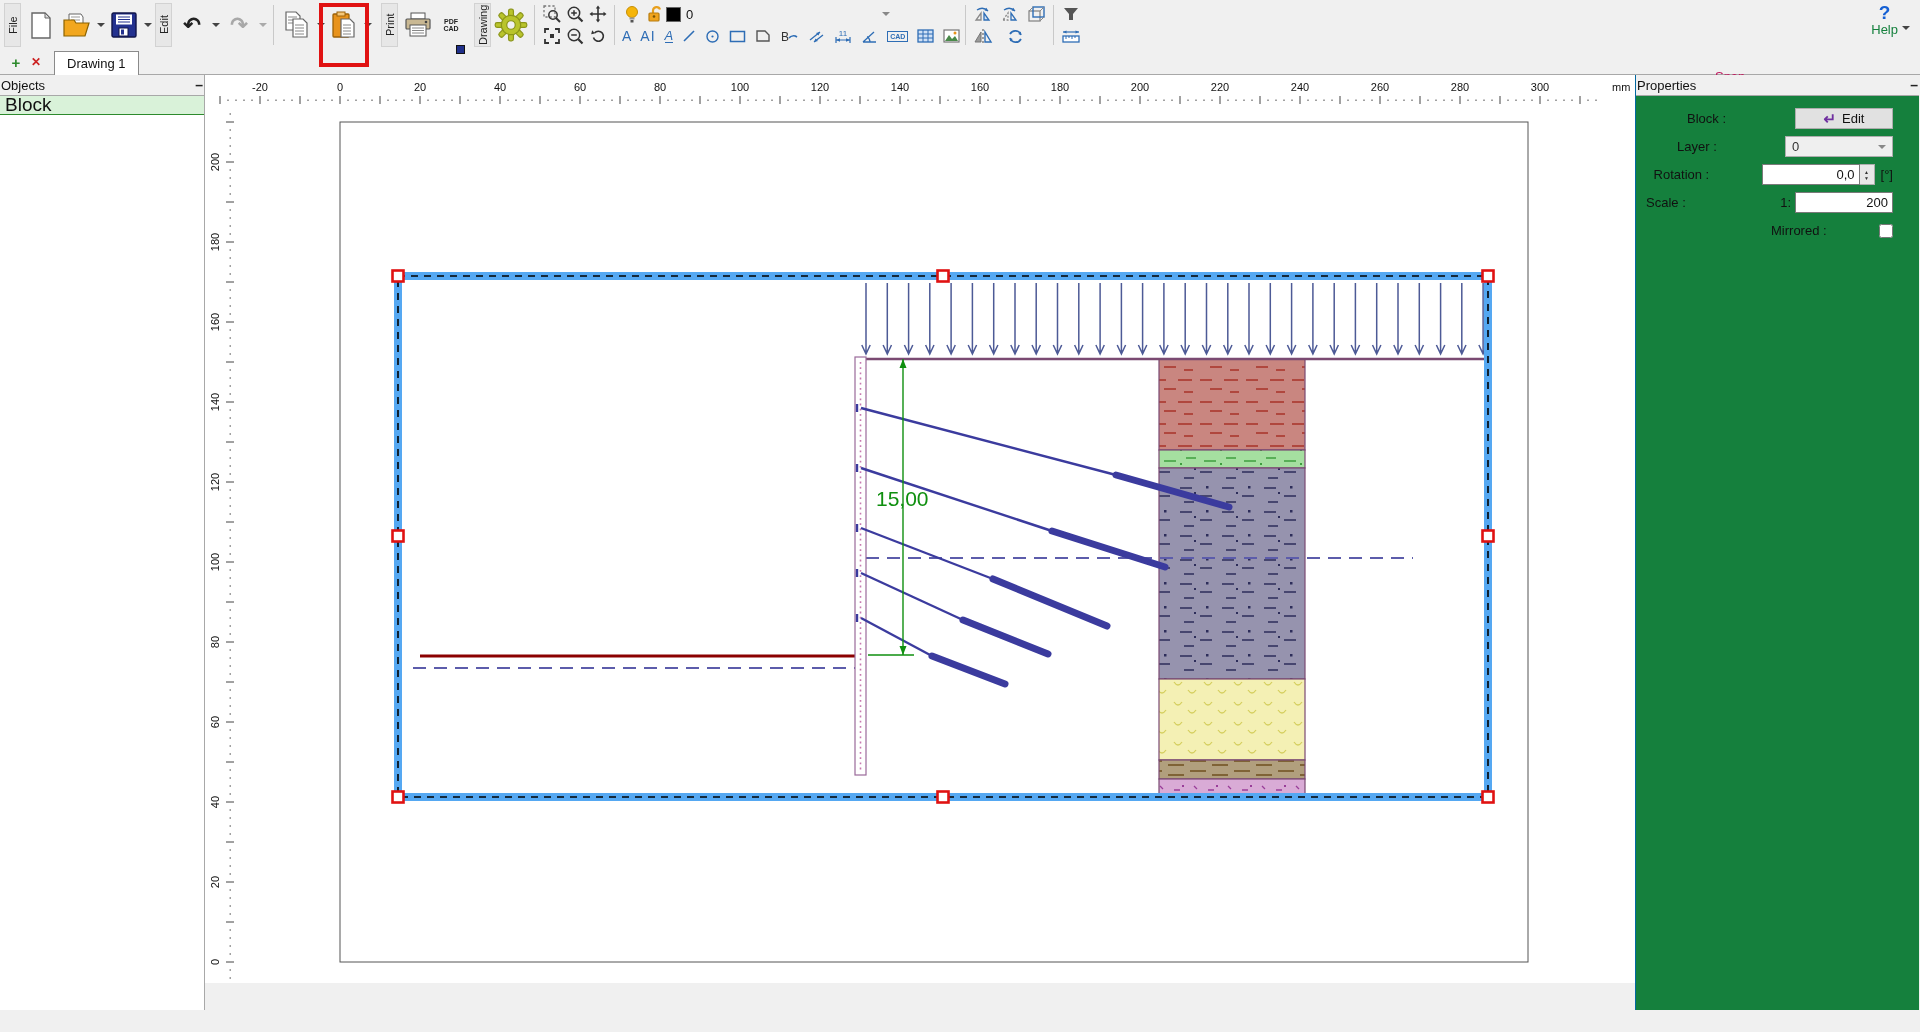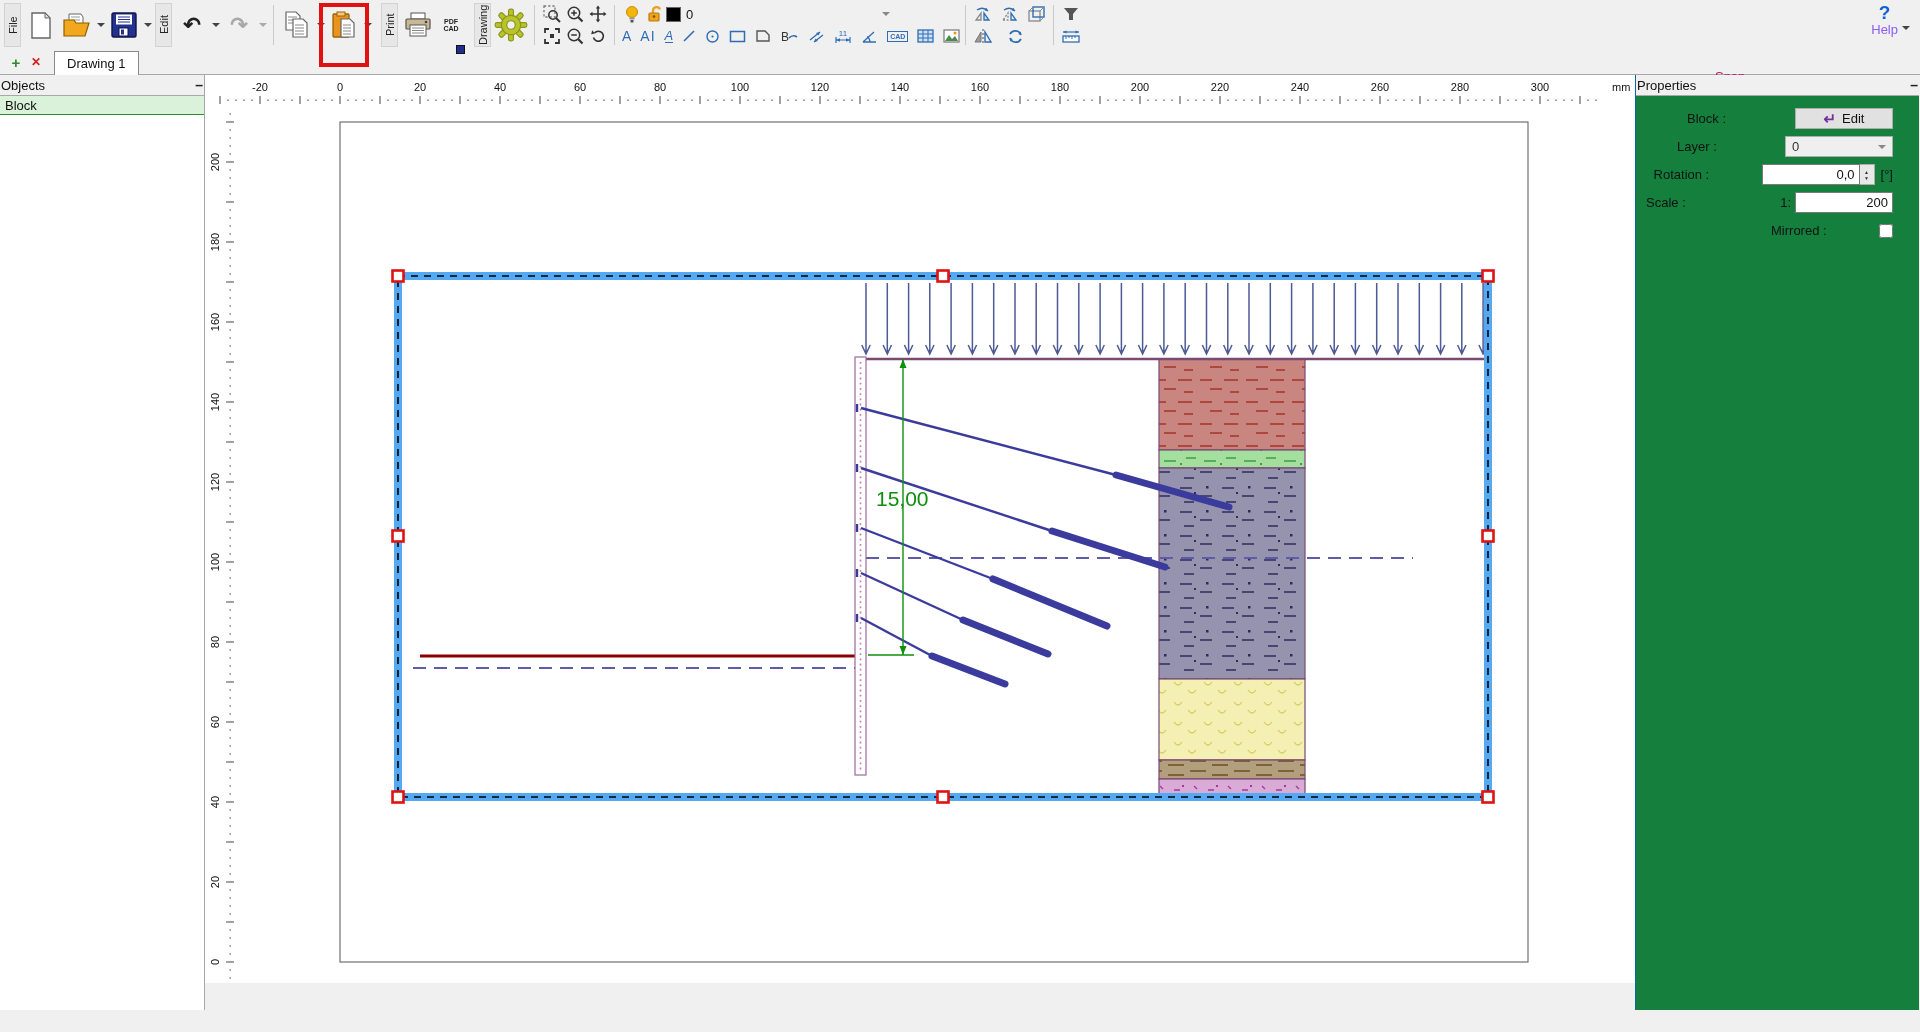--- a/index.html
+++ b/index.html
@@ -38,41 +38,41 @@
   .swatch { width:15px; height:15px; background:#000; border:1px solid #666; margin-right:5px; }
   .pdfcad { display:flex; flex-direction:column; align-items:center; justify-content:center;
             font-size:7px; font-weight:bold; color:#222; line-height:7px; position:relative; width:30px; }
   .pdfcad .mini-floppy { position:absolute; right:1px; bottom:-6px; width:9px; height:9px;
             background:#20308a; border:1px solid #111; }
   .cadbox { font-size:7px; font-weight:bold; color:#2e6db5; border:1.3px solid #2e6db5;
             padding:1px 2px; line-height:7px; }
   .helpbox { margin-left:auto; display:flex; align-items:flex-start; padding-top:2px; }
   .helpinner { display:flex; flex-direction:column; align-items:center; margin-right:4px; }
   .help-q { color:#1560d4; font-size:19px; font-weight:bold; line-height:18px; }
-  .help-lbl { font-size:13px; color:#8b5cf6; }
+  .help-lbl { font-size:13px; color:#15803d; }
   .redbox { position:absolute; border:4px solid #e01212; pointer-events:none; z-index:50; }
 
   
   .tabbar { height:25px; display:flex; align-items:flex-end; background:#f0f0f0;
             border-bottom:1px solid #a8a8a8; padding-left:6px; }
   .tabtool { width:20px; height:20px; display:flex; align-items:center; justify-content:center;
              font-size:15px; font-weight:bold; margin-bottom:2px; }
   .tab { height:24px; background:#fff; border:1px solid #8a8a8a; border-bottom:none;
          display:flex; align-items:center; padding:0 12px; font-size:13px; color:#111;
          margin-left:8px; position:relative; top:1px; }
 
   
   .main { display:flex; height:935px; }
   .objects-panel { width:205px; background:#fff; border-right:1px solid #a8a8a8;
                    display:flex; flex-direction:column; }
   .panel-head { height:21px; background:#f0f0f0; border-bottom:1px solid #a8a8a8;
                 display:flex; align-items:center; font-size:13px; color:#111; padding:0 1px; }
   .panel-min { margin-left:auto; font-weight:bold; color:#222; font-size:14px; }
   .obj-item { height:19px; background:#d9f2d9; border-bottom:1.5px solid #2d8a2d;
-              font-size:13px; color:#111; display:flex; align-items:center; padding:0 5px; }
+              font-size:19px; color:#111; display:flex; align-items:center; padding:0 5px; }
 
   .canvas-col { width:1430px; display:flex; flex-direction:row; }
   .canvas-wrap { position:relative; width:1430px; height:908px; background:#fff; }
   .canvas-wrap svg { display:block; }
   .statusbar { height:27px; background:#f0f0f0; border-top:1px solid #b5b5b5;
                display:flex; align-items:center; padding-left:5px; }
   .sb-box { width:22px; height:20px; border:1.4px solid #4b7fd0; background:#fff;
             display:flex; align-items:center; justify-content:center; margin-right:3px; }
   .sb-cad { width:22px; height:16px; background:#7cc576; border:1px solid #3f7a3f;
             color:#0d3a0d; font-size:7px; font-weight:bold; display:flex; align-items:center;

